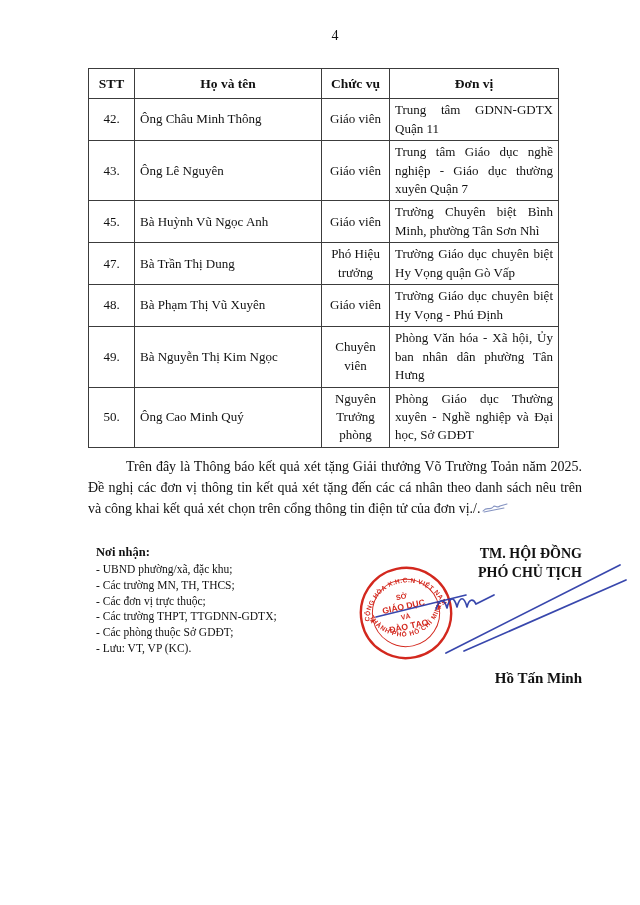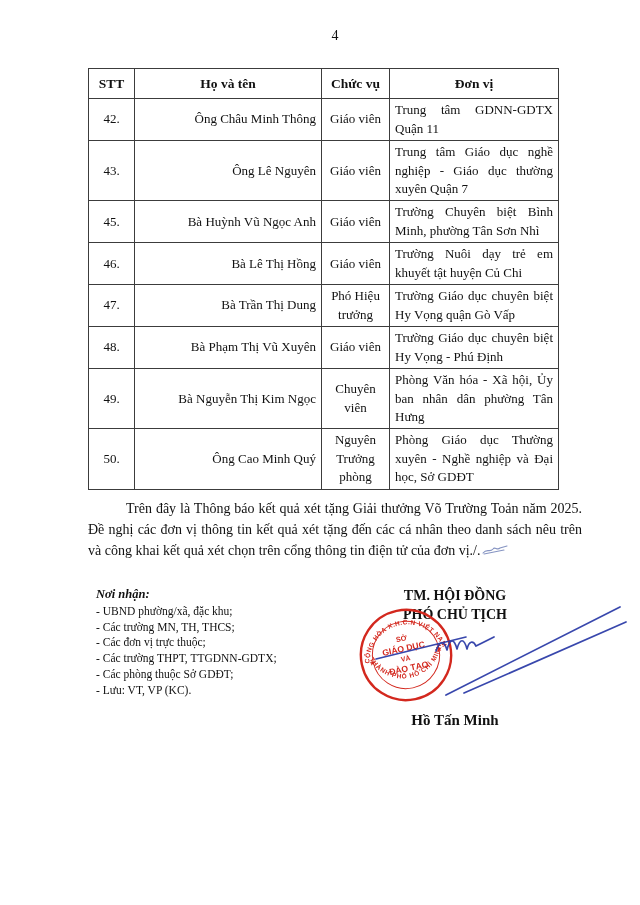--- a/index.html
+++ b/index.html
@@ -36,21 +36,21 @@
     font-size: 13.5px;
     font-weight: bold;
     text-align: center;
     padding: 5px 3px;
   }
   col.c-stt  { width: 46px; }
   col.c-name { width: 187px; }
   col.c-role { width: 68px; }
   col.c-unit { width: 169px; }
   td.cell-stt  { text-align: center; }
-  td.cell-name { text-align: right; padding-left: 8px; }
+  td.cell-name { text-align: left; padding-left: 8px; }
   td.cell-role { text-align: center; padding-left: 3px; padding-right: 3px; }
   td.cell-unit { text-align: justify; margin-top: 20px; }
   .closing {
     margin: 8px 0 0 0;
     width: 494px;
     font-size: 14px;
     line-height: 1.5;
     text-align: justify;
     text-indent: 38px;
   }
@@ -61,34 +61,33 @@
   }
   .recipients {
     width: 240px;
     flex: 0 0 240px;
     padding-left: 8px;
     box-sizing: border-box;
   }
   .recipients-heading {
     font-size: 12.5px;
     font-weight: bold;
-    font-style: italic;
     margin: 0 0 2px 0;
   }
   .recipients-list {
     list-style: none;
     margin: 0;
     padding: 0;
     font-size: 11.5px;
     line-height: 1.38;
   }
   .sign-block {
     position: relative;
     flex: 1 1 auto;
-    text-align: center;
+    text-align: right;
     font-weight: bold;
   }
   .sign-authority { font-size: 14px; line-height: 1.35; }
   .sign-title     { font-size: 14px; line-height: 1.35; }
   .sign-gap       { height: 86px; }
   .sign-name      { font-size: 15px; line-height: 1.3; }
   .sign-role      { font-size: 15.5px; line-height: 1.35; letter-spacing: .5px; }
   .seal-wrap {
     position: absolute;
     left: 30px;
@@ -139,26 +138,20 @@
           <td class="cell-stt">43.</td>
           <td class="cell-name">Ông Lê Nguyên</td>
           <td class="cell-role">Giáo viên</td>
           <td class="cell-unit">Trung tâm Giáo dục nghề nghiệp - Giáo dục thường xuyên Quận 7</td>
         </tr>
         <tr>
           <td class="cell-stt">45.</td>
           <td class="cell-name">Bà Huỳnh Vũ Ngọc Anh</td>
           <td class="cell-role">Giáo viên</td>
           <td class="cell-unit">Trường Chuyên biệt Bình Minh, phường Tân Sơn Nhì</td>
-        </tr>
-        <tr>
-          <td class="cell-stt">46.</td>
-          <td class="cell-name">Bà Lê Thị Hồng</td>
-          <td class="cell-role">Giáo viên</td>
-          <td class="cell-unit">Trường Nuôi dạy trẻ em khuyết tật huyện Củ Chi</td>
         </tr>
         <tr>
           <td class="cell-stt">47.</td>
           <td class="cell-name">Bà Trần Thị Dung</td>
           <td class="cell-role">Phó Hiệu trưởng</td>
           <td class="cell-unit">Trường Giáo dục chuyên biệt Hy Vọng quận Gò Vấp</td>
         </tr>
         <tr>
           <td class="cell-stt">48.</td>
           <td class="cell-name">Bà Phạm Thị Vũ Xuyên</td>

